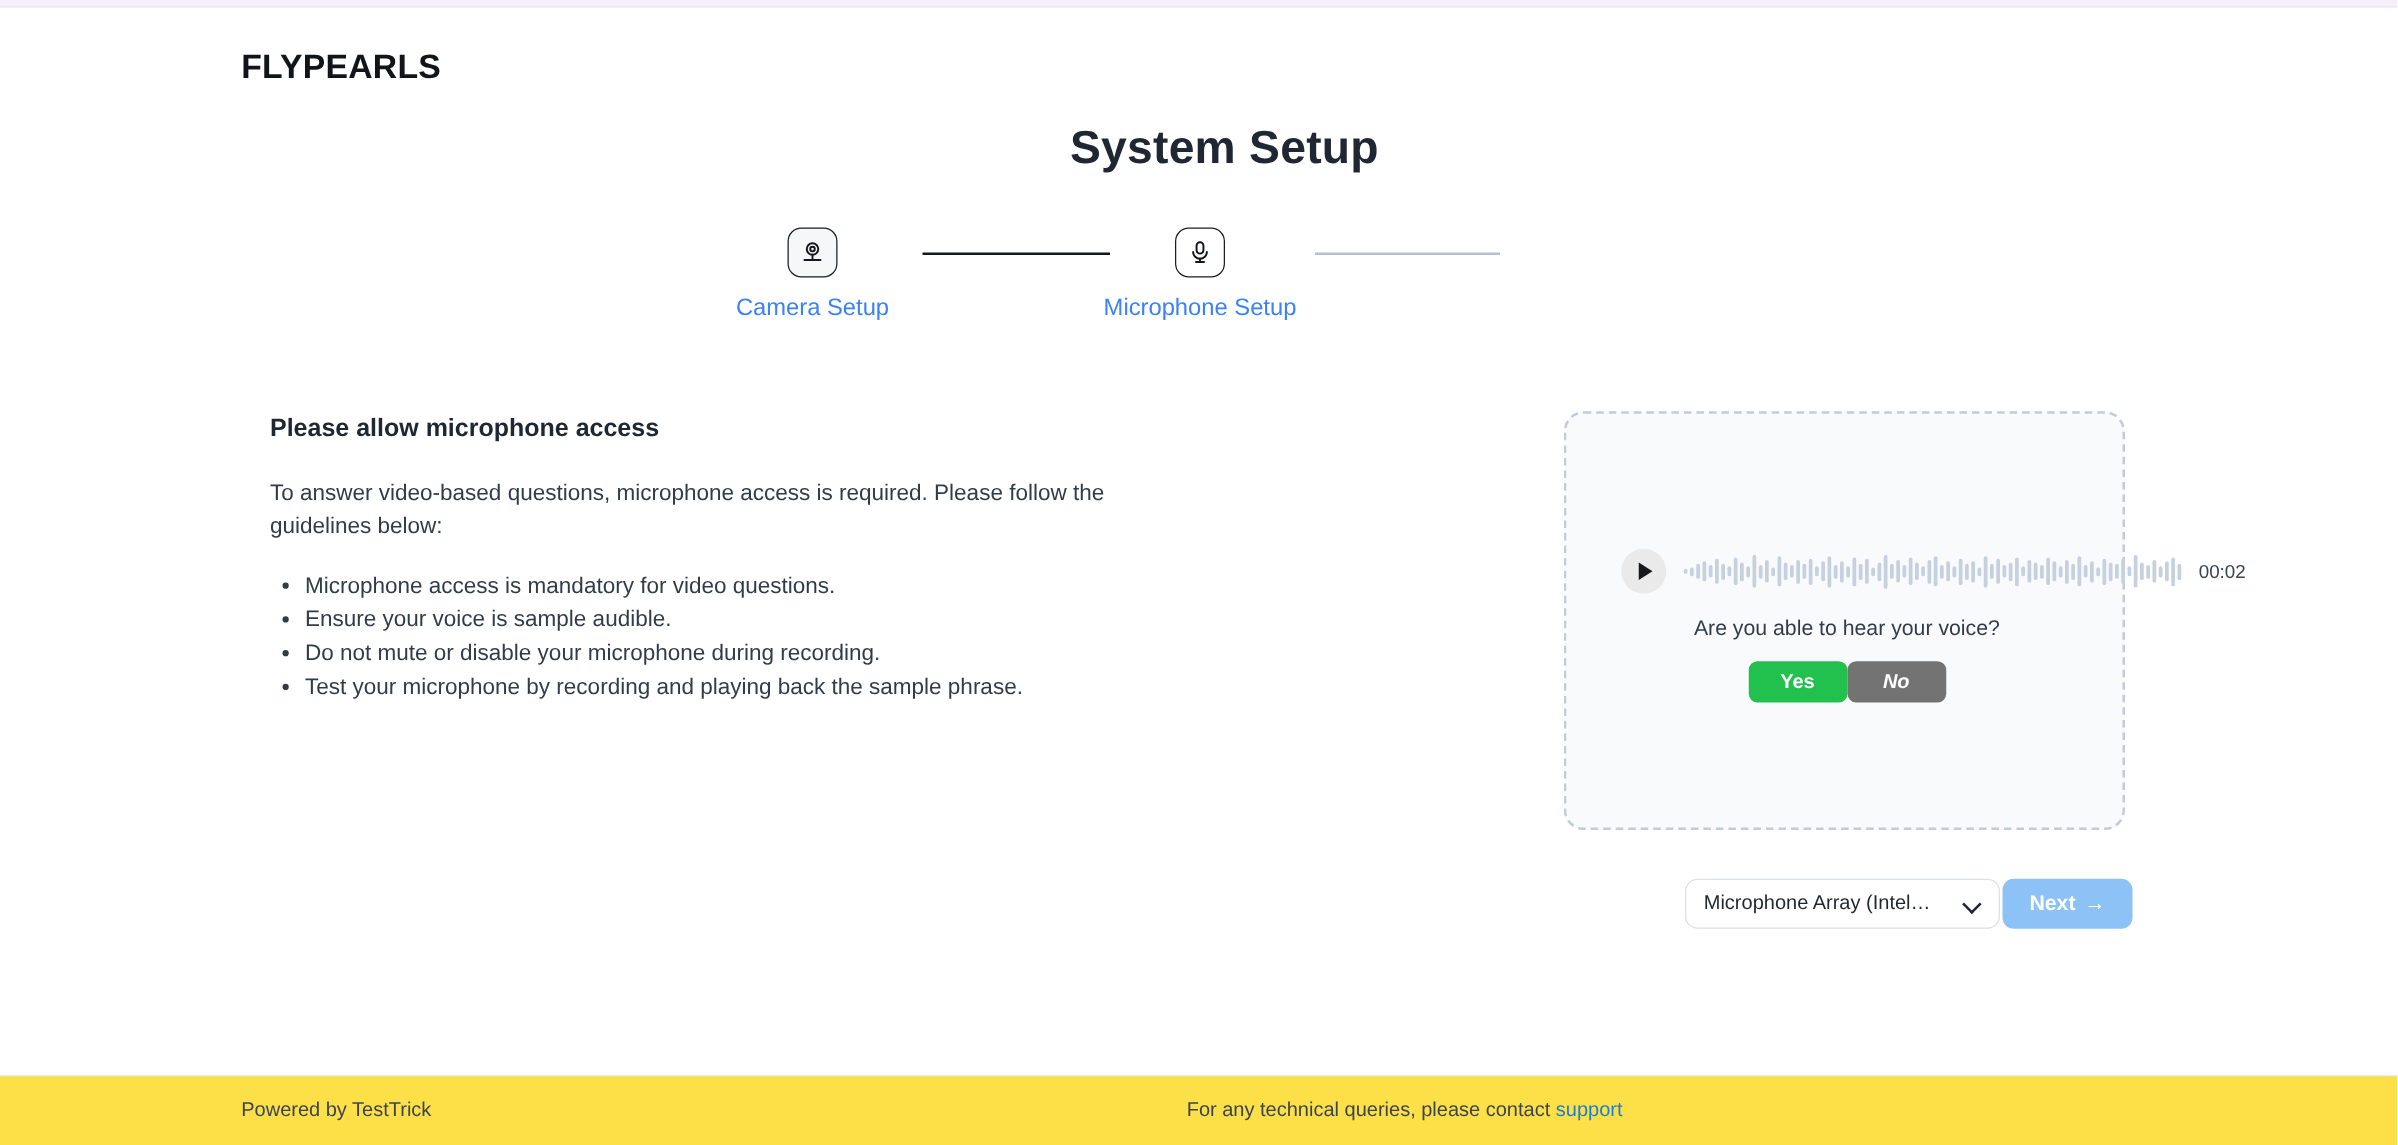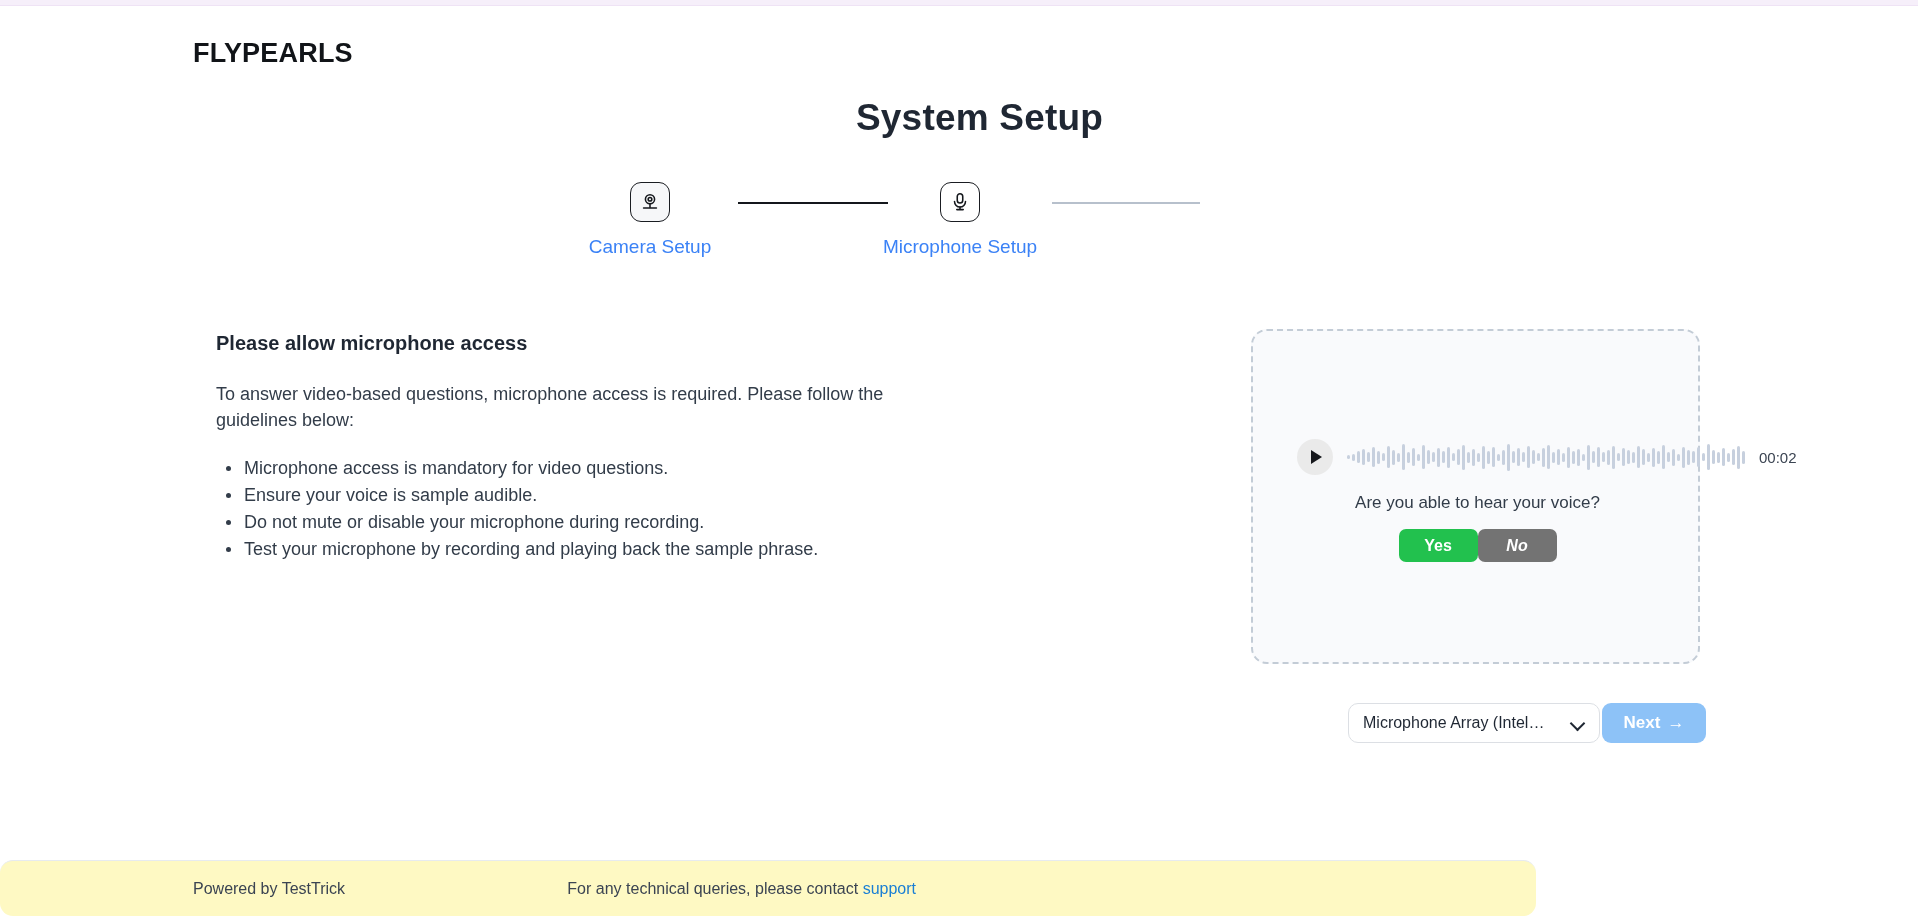--- a/index.html
+++ b/index.html
@@ -303,25 +303,24 @@
     justify-content: center;
     gap: 7px;
     font-family: "Liberation Sans", sans-serif;
   }
 
   
   .footer {
     position: absolute;
     left: 0;
     top: 860px;
-    width: 1536px;
+    width: 1918px;
     height: 56px;
-    background: #fef9c3;
+    background: #fde047;
     border-top: 1px solid #e7ebef;
-    border-radius: 13px;
   }
   .footer-left {
     position: absolute;
     left: 193px;
     top: 19px;
     font-size: 16px;
     color: #3b4452;
   }
   .footer-right {
     position: absolute;

